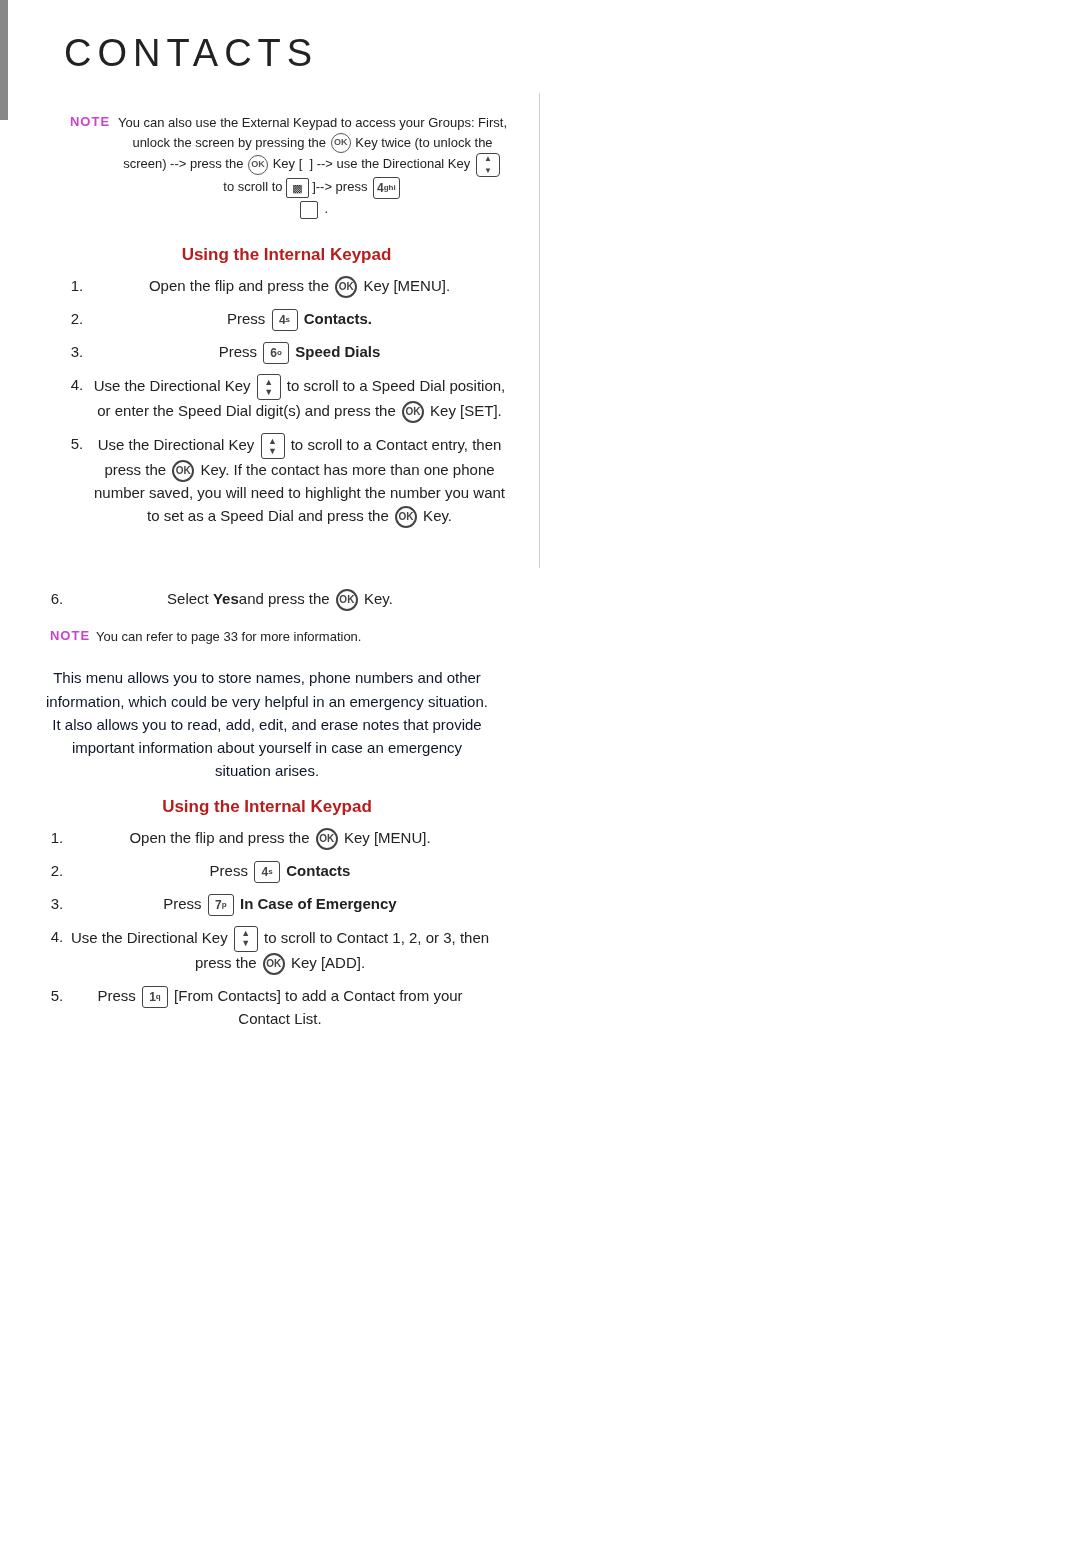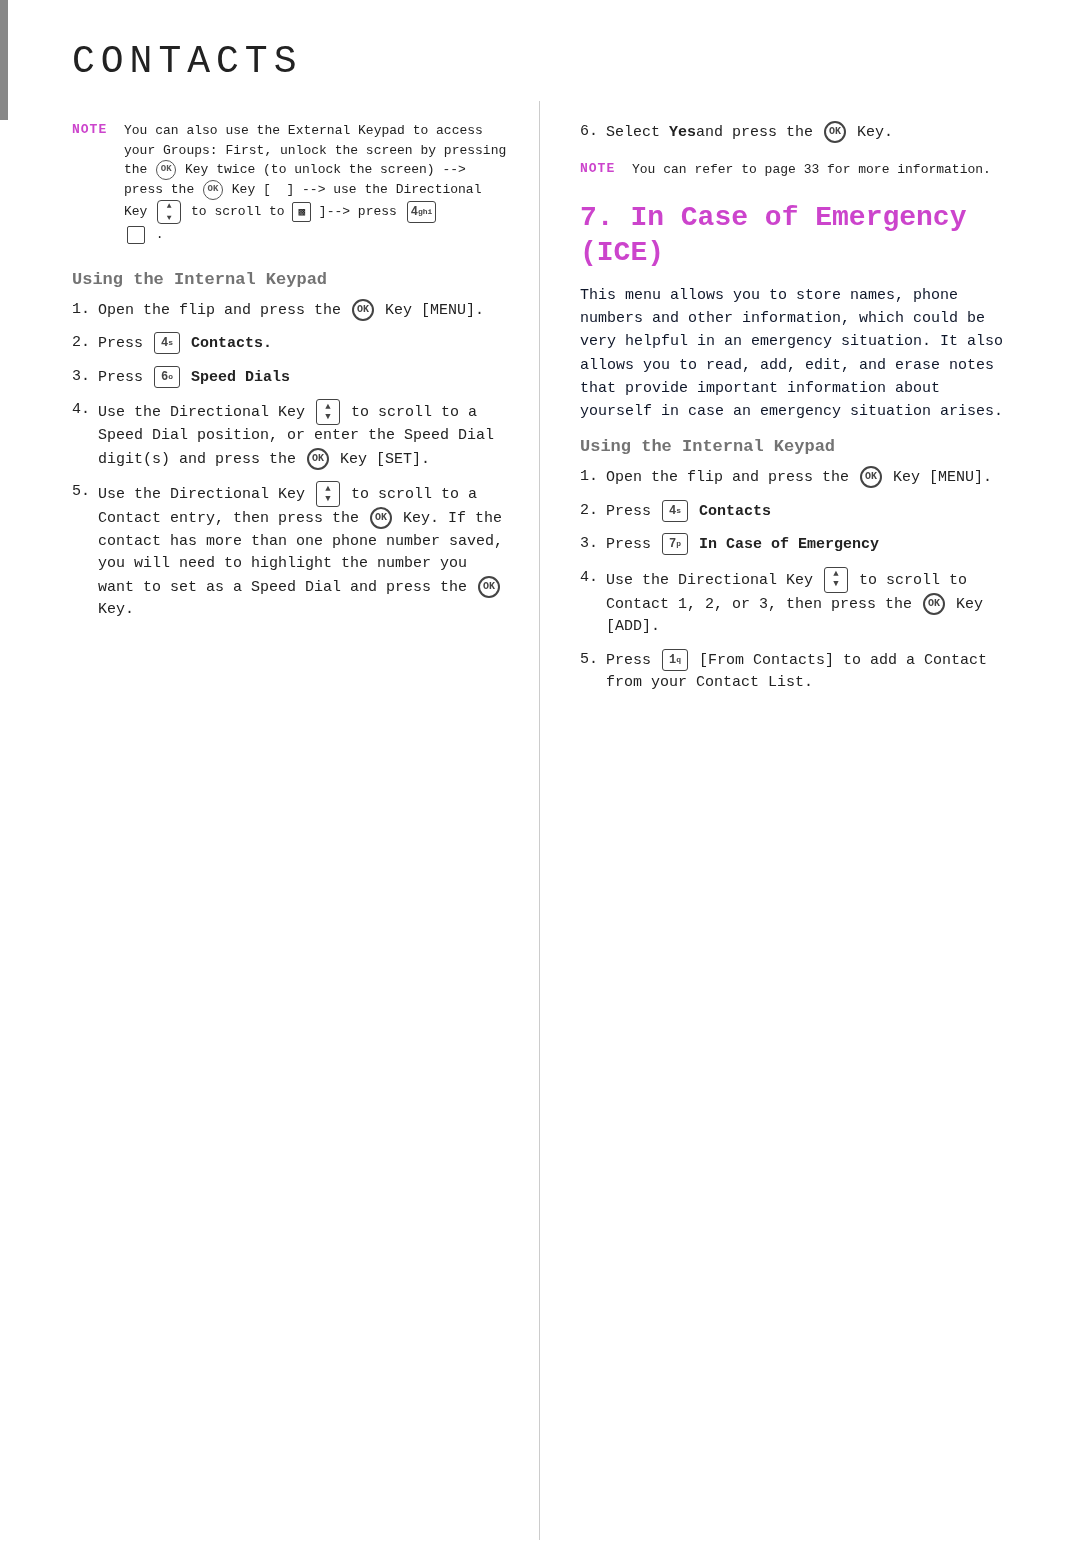--- a/index.html
+++ b/index.html
@@ -11,22 +11,21 @@
       width: 1080px;
       min-height: 1552px;
       position: relative;
     }
 
     .page-container {
       display: flex;
       flex-direction: column;
       width: 1080px;
       min-height: 1552px;
-      padding: 12px;
-      font-family: Liberation Mono, monospace;
+      padding: 4px;
     }
 
     
     .accent-bar {
       position: absolute;
       left: 0;
       top: 0;
       width: 8px;
       height: 120px;
       background: #888;
@@ -42,23 +41,24 @@
       font-size: 38px;
       font-weight: 300;
       letter-spacing: 6px;
       color: #222;
       text-transform: uppercase;
     }
 
     
     .content-area {
       display: flex;
-      flex-direction: row;
+      flex-direction: column;
       flex: 1;
       padding: 0 0 0 0;
+      text-align: center;
     }
 
     .left-col {
       width: 50%;
       padding: 20px 30px 30px 60px;
       border-right: 1px solid #ccc;
     }
 
     .right-col {
       width: 50%;
@@ -102,21 +102,21 @@
       font-size: 28px;
       font-weight: bold;
       margin-bottom: 14px;
       margin-top: 4px;
       line-height: 1.25;
     }
 
     .subsection-heading {
       font-size: 17px;
       font-weight: bold;
-      color: #737373;
+      color: #b91c1c;
       margin-bottom: 10px;
       margin-top: 14px;
     }
 
     .body-text {
       font-size: 15px;
       line-height: 1.55;
       color: #0f172a;
       margin-bottom: 14px;
     }
@@ -353,21 +353,20 @@
         </div>
       </div>
 
       <div class="note-block-right">
         <span class="note-label">NOTE</span>
         <div class="note-text">
           You can refer to page 33 for more information.
         </div>
       </div>
 
-      <h2 class="section-heading-large">7. In Case of Emergency (ICE)</h2>
 
       <p class="body-text">This menu allows you to store names, phone numbers and other information, which could be very helpful in an emergency situation. It also allows you to read, add, edit, and erase notes that provide important information about yourself in case an emergency situation arises.</p>
 
       <div class="subsection-heading">Using the Internal Keypad</div>
 
       <ol class="step-list">
 
         <li class="step-item">
           <span class="step-num">1.</span>
           <div class="step-content">

